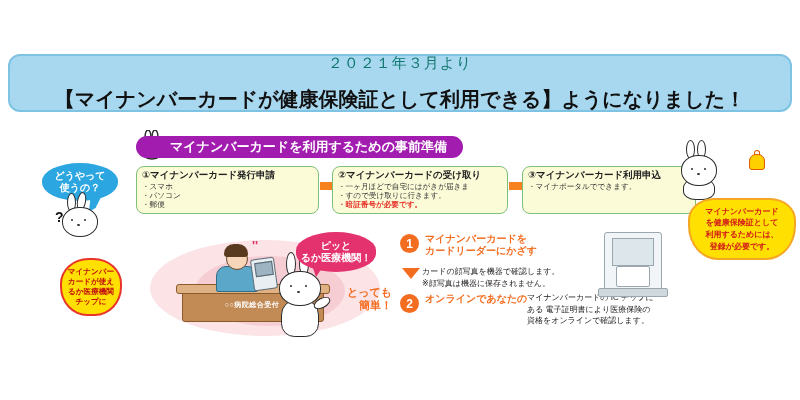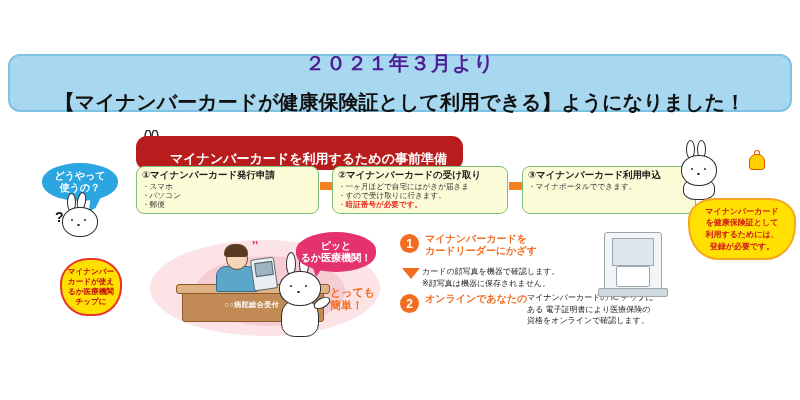--- a/index.html
+++ b/index.html
@@ -12,34 +12,34 @@
   }
   .stage{position:relative;width:800px;height:400px;}
 
   
   .header{
     position:absolute;left:8px;top:54px;width:784px;height:58px;
     background:#a8d8ef;border:2px solid #7ec2e4;border-radius:12px;
     display:flex;flex-direction:column;align-items:center;justify-content:center;
     box-sizing:border-box;
   }
-  .header .l1{font-size:20px;font-weight:700;color:#4c1d95;letter-spacing:1px;line-height:1.1;}
+  .header .l1{font-size:15px;font-weight:400;color:#0f766e;letter-spacing:1px;line-height:1.1;}
   .header .l2{font-size:20px;font-weight:700;color:#111;letter-spacing:0px;line-height:1.2;margin-top:16px;}
 
   
   .body-panel{
     position:absolute;left:8px;top:120px;width:784px;height:236px;
     background:#fff;
   }
 
   
   .pill{
     position:absolute;left:136px;top:136px;height:22px;
-    background:#b91c1c;border-radius:11px;
-    padding:12px 16px 0 34px;display:flex;align-items:center;
+    background:#a21caf;border-radius:11px;
+    padding:0 16px 0 34px;display:flex;align-items:center;
     color:#fff;font-size:13px;font-weight:700;white-space:nowrap;
   }
   .pill-rabbit{
     position:absolute;left:138px;top:130px;width:28px;height:30px;
   }
 
   
   .steps{position:absolute;left:136px;top:166px;width:560px;height:50px;}
   .step{
     position:absolute;top:0;height:48px;
@@ -161,21 +161,21 @@
   .clerk-hair{position:absolute;left:224px;top:244px;width:24px;height:13px;background:#5a3a1e;border-radius:12px 12px 4px 4px;}
   .clerk-body{position:absolute;left:216px;top:266px;width:40px;height:24px;background:#5ba7c9;border:1.4px solid #2f6d89;border-radius:10px 10px 2px 2px;}
   
   .reader{position:absolute;left:252px;top:258px;width:22px;height:30px;background:#e9eef2;border:1.5px solid #5b6b75;border-radius:3px;transform:rotate(-8deg);}
   .reader-scr{position:absolute;left:255px;top:262px;width:16px;height:12px;background:#9fb4c2;border:1px solid #5b6b75;transform:rotate(-8deg);}
   .spark{position:absolute;left:252px;top:238px;color:#e4326e;font-size:13px;font-weight:700;}
 
   
   .easy{
     position:absolute;left:330px;top:286px;width:62px;
-    color:#f36d21;font-size:11px;font-weight:700;line-height:1.2;text-align:left;
+    color:#f36d21;font-size:11px;font-weight:700;line-height:1.2;text-align:right;
   }
 
   
   .num-item{position:absolute;}
   .circ{
     position:absolute;left:0;top:0;width:19px;height:19px;border-radius:50%;
     background:#f36d21;color:#fff;font-size:12px;font-weight:700;
     display:flex;align-items:center;justify-content:center;
   }
   .num-head{

